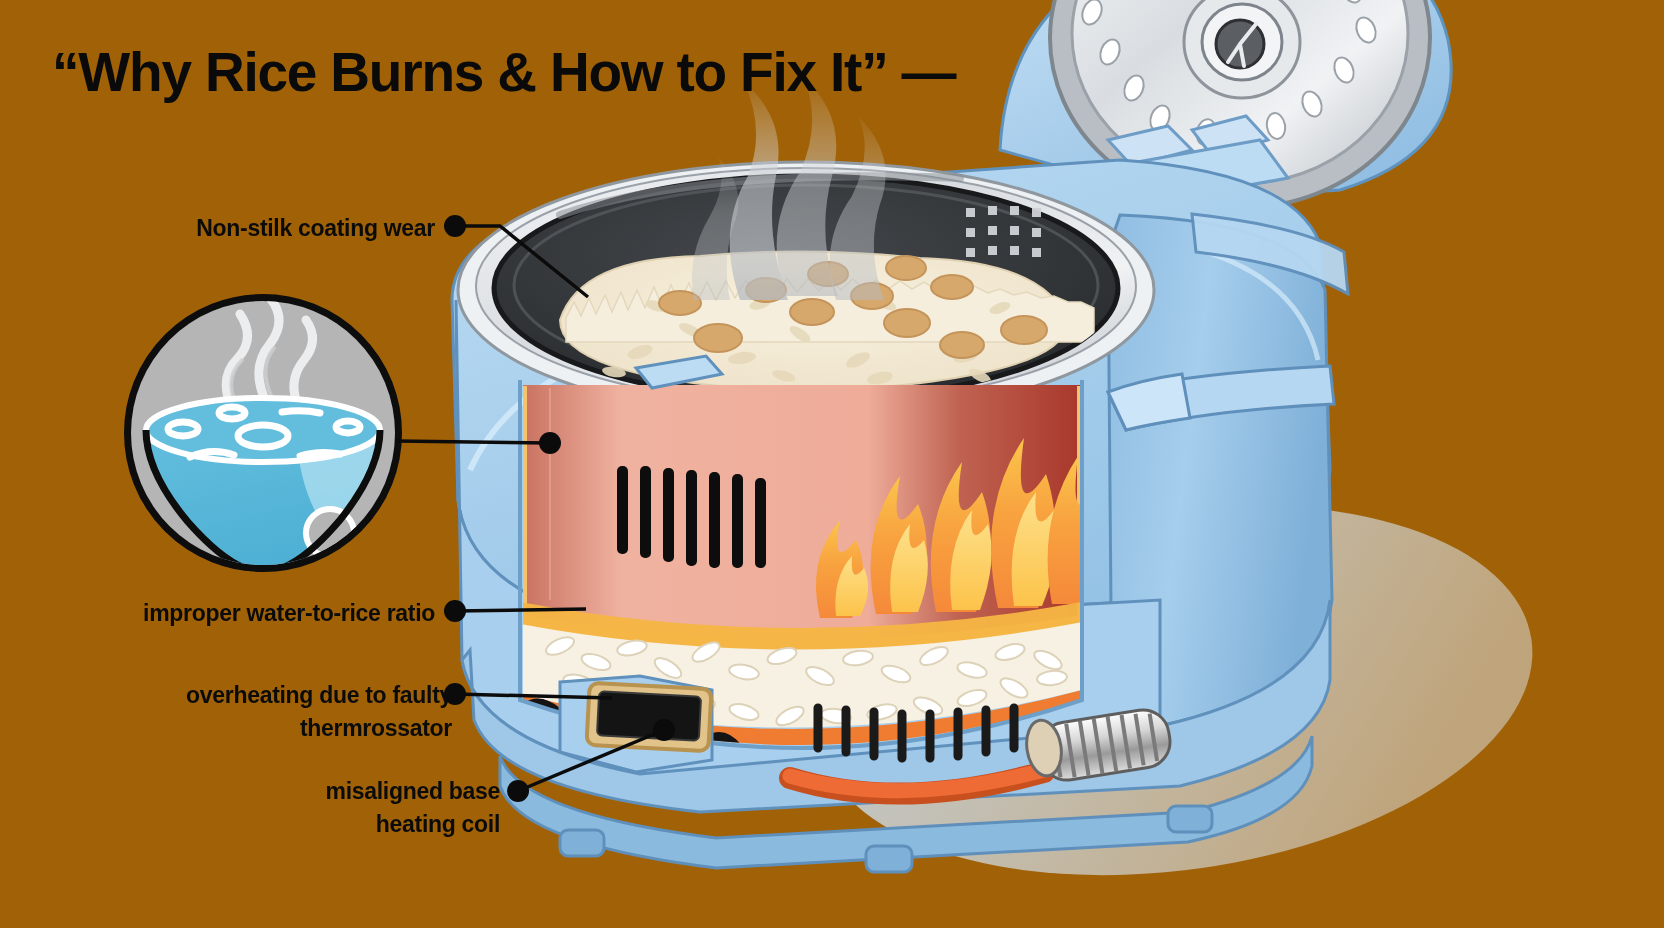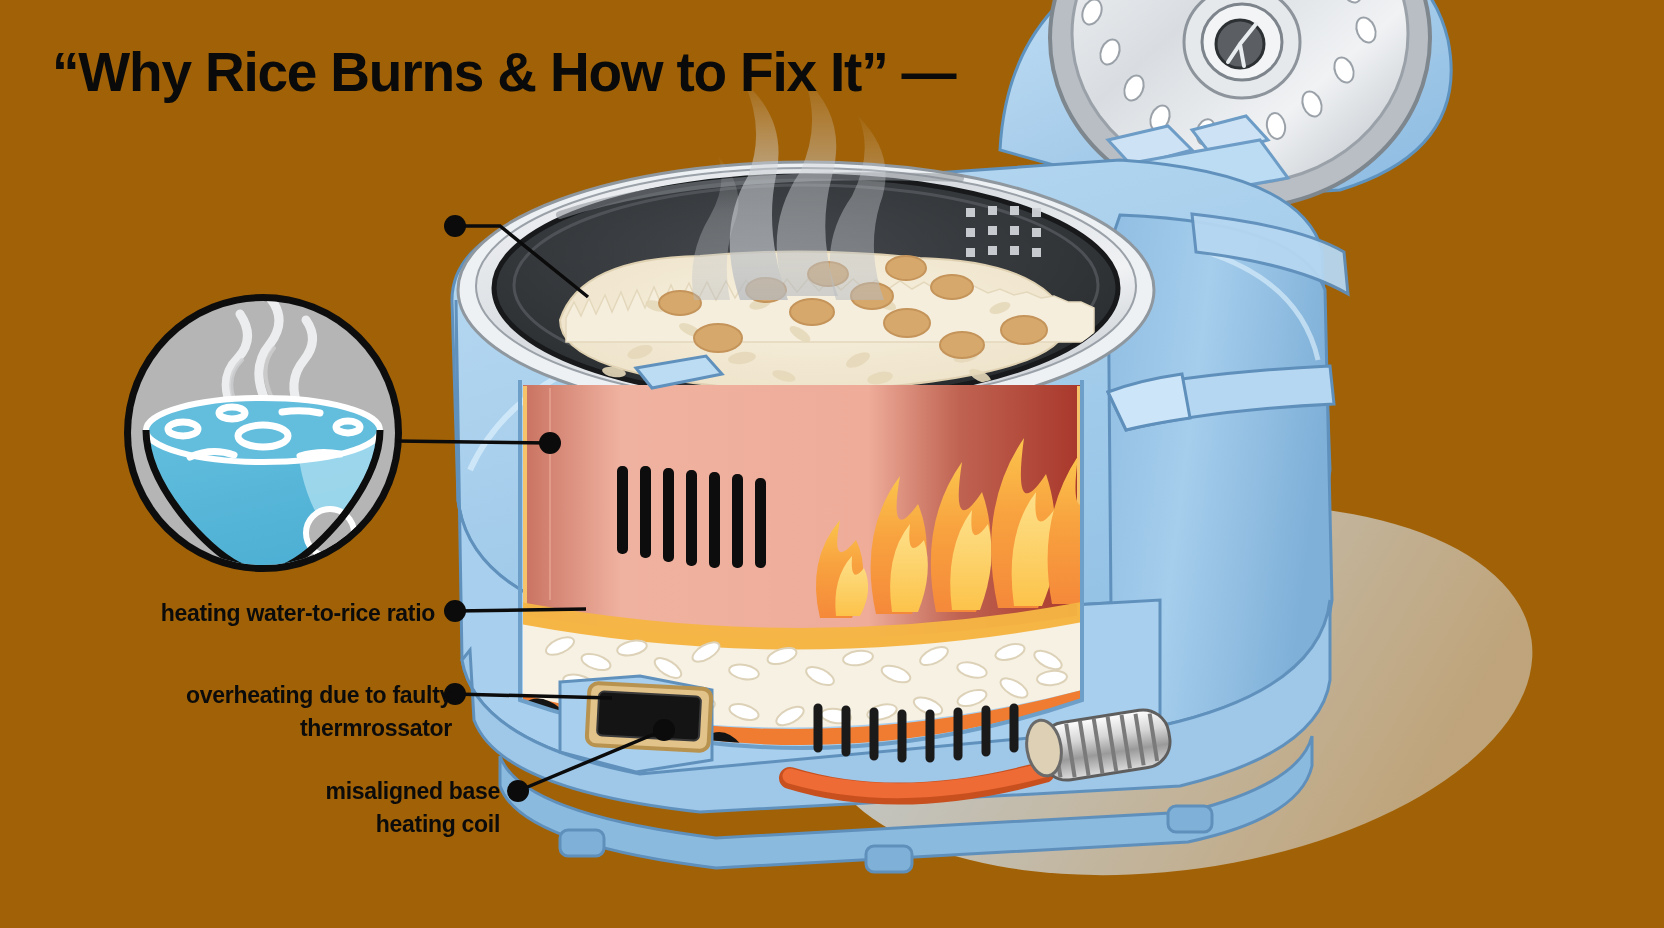--- a/index.html
+++ b/index.html
@@ -417,22 +417,23 @@
       <circle cx="455" cy="694" r="11" fill="#0b0b0b" stroke="none"></circle>
 
       <path d="M518 791 L664 730"></path>
       <circle cx="518" cy="791" r="11" fill="#0b0b0b" stroke="none"></circle>
       <circle cx="664" cy="730" r="11" fill="#0b0b0b" stroke="none"></circle>
     </g>
   </svg>
 
   <div id="title">“Why Rice Burns &amp; How to Fix It” —</div>
 
-
-  <div class="callout-label cl-right" style="left:0px; top:597px; width:435px;">heating water-to-rice ratio</div>
+  <div class="callout-label cl-right" style="left:0px; top:212px; width:435px;">Non-stilk coating wear</div>
+
+  <div class="callout-label cl-right" style="left:0px; top:597px; width:435px;">improper water-to-rice ratio</div>
 
   <div class="callout-label cl-right" style="left:17px; top:679px; width:435px;">overheating due to faulty
 thermrossator</div>
 
   <div class="callout-label cl-right" style="left:0px; top:775px; width:500px;padding-left:8px;">misaligned base
 heating coil</div>
 
 </div>
 
 </body></html>

